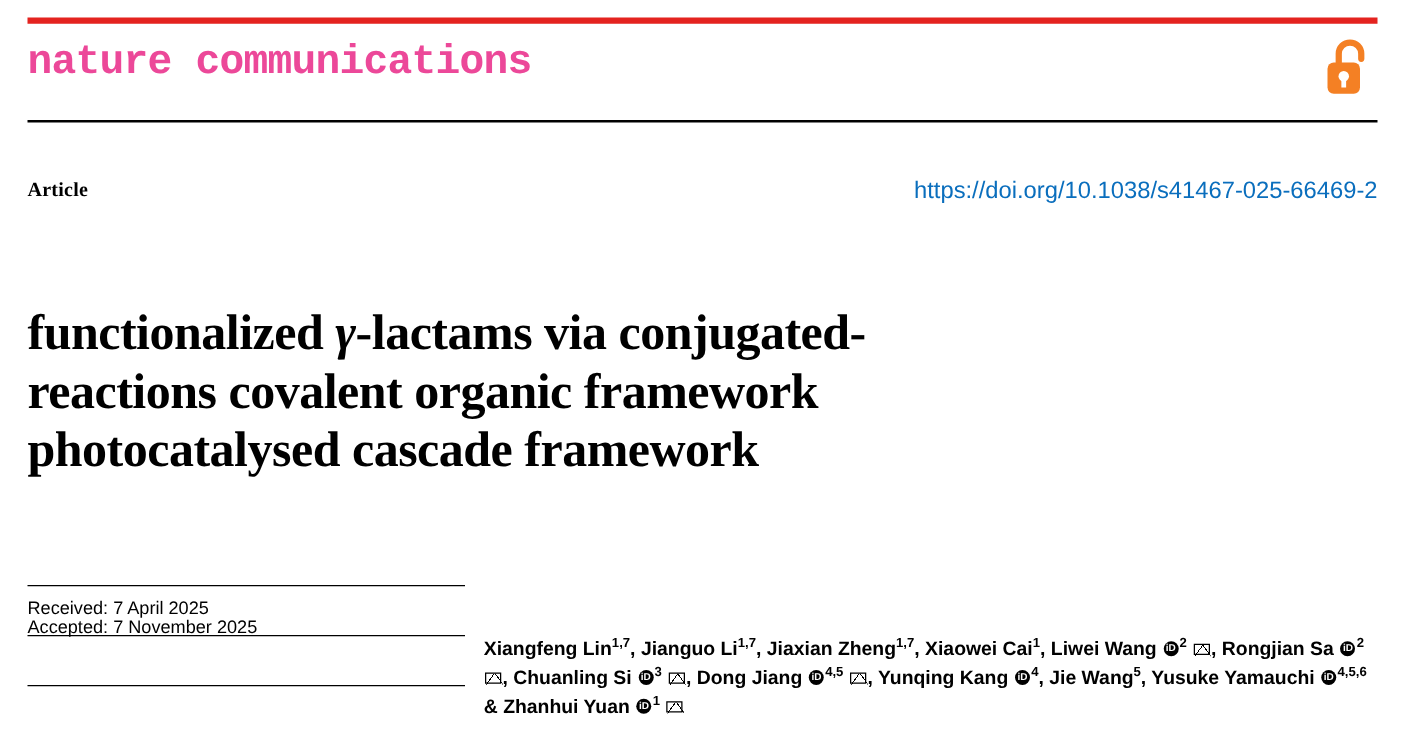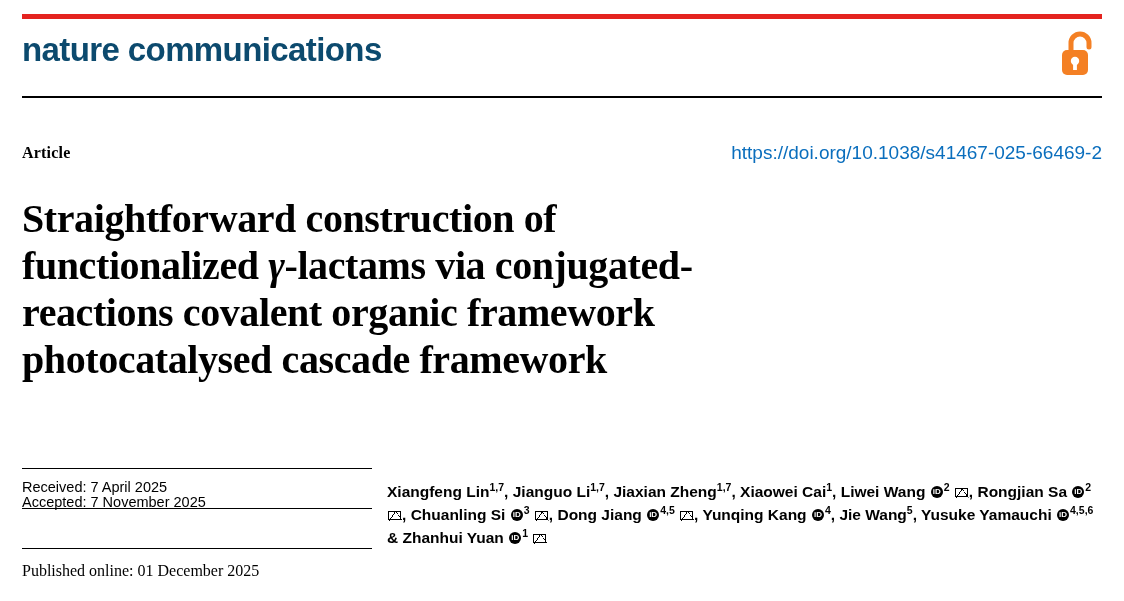--- a/index.html
+++ b/index.html
@@ -26,25 +26,25 @@
     left: 22px;
     top: 14px;
     width: 1080px;
     height: 5px;
     background: #e4231f;
   }
   .masthead {
     position: absolute;
     left: 22px;
     top: 28px;
-    font-family: Liberation Sans, sans-serif;
+    font-family: Liberation Mono, monospace;
     font-size: 33px;
     font-weight: 700;
     letter-spacing: -0.6px;
-    color: #0c4a6e;
+    color: #ec4899;
     line-height: 44px;
   }
   .oa-icon {
     position: absolute;
     right: 22px;
     top: 30px;
     width: 44px;
     height: 48px;
   }
   .hdr-rule {
@@ -129,21 +129,21 @@
   .meta-published {
     position: absolute;
     left: 22px;
     top: 562px;
     font-family: "Liberation Serif", serif;
     font-size: 16px;
   }
   .authors {
     position: absolute;
     left: 387px;
-    top: 480px;
+    top: 508px;
     width: 715px;
     font-family: "Liberation Sans", sans-serif;
     font-size: 15.5px;
     font-weight: 700;
     line-height: 23px;
     color: #000000;
   }
   .authors sup {
     font-size: 10.5px;
     font-weight: 700;
@@ -210,28 +210,27 @@
     </svg>
   </div>
 
   <div class="hdr-rule"></div>
 
   <div class="article-label">Article</div>
 
   <a class="doi-link" href="#" title="https://doi.org/10.1038/s41467-025-66469-2">https://doi.org/10.1038/s41467-025-66469-2</a>
 
   <h1 class="title">
-    <span>Straightforward construction of</span><br>
+    <br>
     <span>functionalized </span><span class="gamma">γ</span><span>-lactams via conjugated-</span><br>
     <span>reactions covalent organic framework</span><br>
     <span>photocatalysed cascade framework</span>
   </h1>
 
   <div class="meta-rule-top"></div>
   <div class="meta-received">Received: 7 April 2025</div>
   <div class="meta-rule-mid"></div>
   <div class="meta-accepted">Accepted: 7 November 2025</div>
   <div class="meta-rule-bot"></div>
-  <div class="meta-published">Published online: 01 December 2025</div>
 
   <div class="authors" id="author-list"><span><span>Xiangfeng Lin</span><sup>1,7</sup></span><span>, </span><span><span>Jianguo Li</span><sup>1,7</sup></span><span>, </span><span><span>Jiaxian Zheng</span><sup>1,7</sup></span><span>, </span><span><span>Xiaowei Cai</span><sup>1</sup></span><span>, </span><span><span>Liwei Wang</span> <span class="orcid"></span><sup>2</sup> <span class="envelope"></span></span><span>, </span><span><span>Rongjian Sa</span> <span class="orcid"></span><sup>2</sup> <span class="envelope"></span></span><span>, </span><span><span>Chuanling Si</span> <span class="orcid"></span><sup>3</sup> <span class="envelope"></span></span><span>, </span><span><span>Dong Jiang</span> <span class="orcid"></span><sup>4,5</sup> <span class="envelope"></span></span><span>, </span><span><span>Yunqing Kang</span> <span class="orcid"></span><sup>4</sup></span><span>, </span><span><span>Jie Wang</span><sup>5</sup></span><span>, </span><span><span>Yusuke Yamauchi</span> <span class="orcid"></span><sup>4,5,6</sup></span><span> &amp; </span><span><span>Zhanhui Yuan</span> <span class="orcid"></span><sup>1</sup> <span class="envelope"></span></span></div>
 
 </div>
 
 </body></html>

